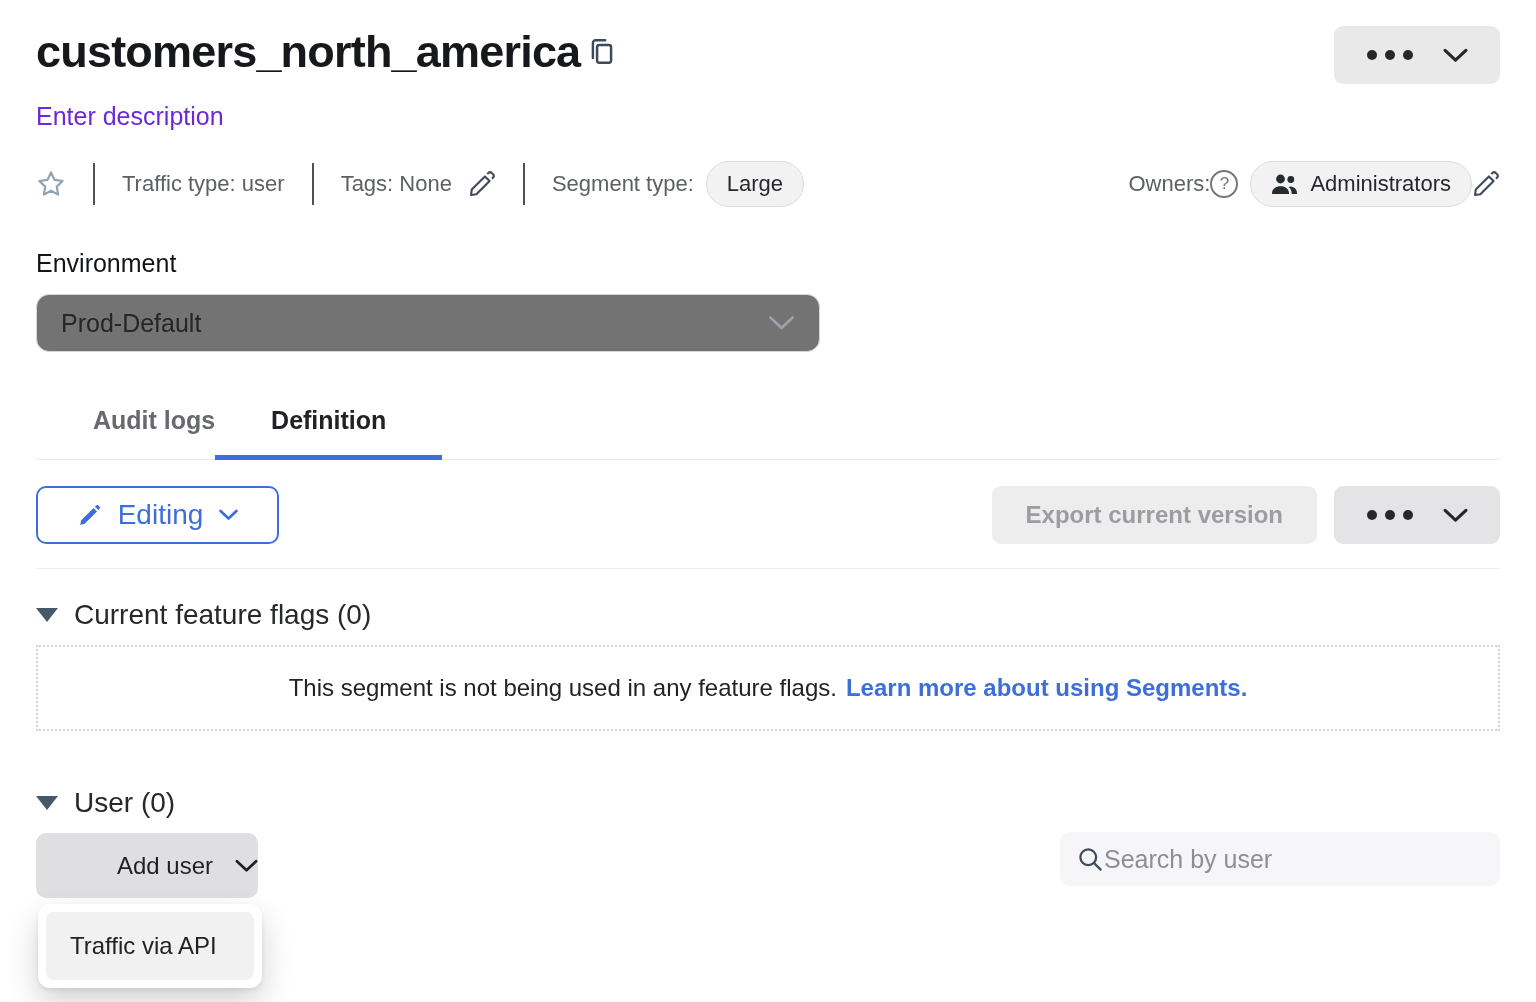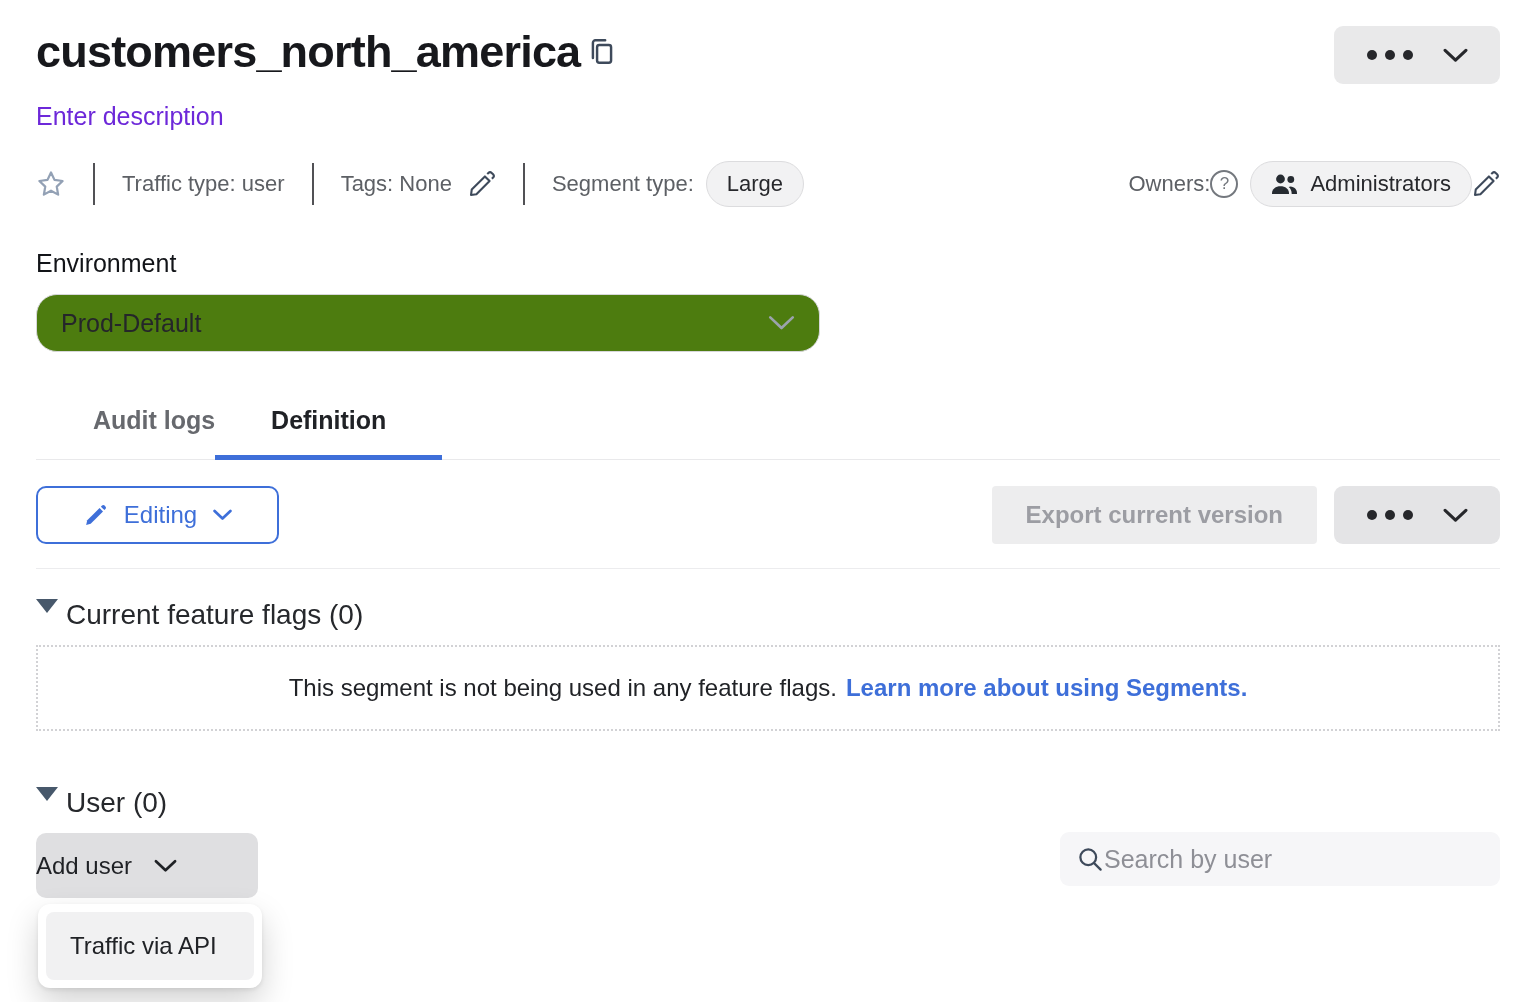--- a/index.html
+++ b/index.html
@@ -32,57 +32,57 @@
   .ml12 { margin-left: 12px; } .ml16 { margin-left: 16px; }
   .meta-right { display: flex; align-items: center; }
   .q-circle { width: 28px; height: 28px; border: 2px solid #74787e; border-radius: 50%;
     display: inline-flex; align-items: center; justify-content: center;
     font-size: 17px; color: #74787e; font-weight: 400; }
 
   
   .env { margin-top: 42px; }
   .env-label { font-size: 25px; font-weight: 400; color: #121418; }
   .env-select { margin-top: 16px; width: 784px; height: 58px; border: 1px solid #d7d7da;
-    border-radius: 21px; background: #4d7c0f; display: flex; align-items: center;
+    border-radius: 13px; background: #737373; display: flex; align-items: center;
     justify-content: space-between; padding: 11px 24px; font-size: 25px; color: #25262a; cursor: pointer; }
 
   
   .tabs { margin-top: 42px; display: flex; border-bottom: 1px solid #e9e9eb; }
   .tab { font-size: 25px; font-weight: 700; padding: 12px 0 24px 0; position: relative; cursor: pointer; }
   .tab-active { color: #202226; width: 227px; text-align: center; }
   .tab-active::after { content: ""; position: absolute; left: 0; right: 0; bottom: -1px;
     height: 5px; background: #3e6fd9; }
   .tab-inactive { color: #67696e; margin-left: 57px; }
 
   
   .toolbar { margin-top: 26px; display: flex; align-items: center; justify-content: space-between; }
   .editing-btn { height: 58px; width: 243px; border: 2px solid #3e6fd9; border-radius: 10px;
-    background: #fff; color: #3e6fd9; font-size: 24px; font-weight: 500;
+    background: #fff; color: #3e6fd9; font-size: 28px; font-weight: 500;
     display: flex; align-items: center; justify-content: center; gap: 16px; cursor: pointer; }
   .toolbar-right { display: flex; align-items: center; gap: 17px; }
-  .export-btn { height: 58px; padding: 0 34px; background: #ededee; border: none; border-radius: 4px;
+  .export-btn { height: 58px; padding: 0 34px; background: #ededee; border: none; border-radius: 9px;
     font-size: 24px; font-weight: 700; color: #9c9da3; cursor: default; font-family: inherit; }
   .btn-split.darker { background: #e4e4e6; }
 
   .hr { margin-top: 24px; height: 1px; background: #ececee; }
 
   
   .section { margin-top: 30px; }
-  .section-h { display: flex; align-items: flex-start; gap: 8px; font-size: 28px; color: #26282c; cursor: pointer; }
+  .section-h { display: flex; align-items: center; gap: 16px; font-size: 28px; color: #26282c; cursor: pointer; }
   .tri { width: 0; height: 0; border-left: 11px solid transparent; border-right: 11px solid transparent;
     border-top: 14px solid #47586b; flex: 0 0 auto; }
   .dotted-box { margin-top: 14px; border: 2px dotted #d2d2d5; height: 86px;
     display: flex; align-items: center; justify-content: center; font-size: 24px; color: #212327; }
   .empty-link { color: #3e6fd9; font-weight: 700; margin-left: 9px; cursor: pointer; }
 
   .user-section { margin-top: 56px; position: relative; }
   .add-user-wrap { position: relative; display: inline-block; margin-top: 14px; }
   .add-user-btn { width: 222px; height: 65px; background: #dfdfe1; border: none; border-radius: 10px;
     font-size: 24px; color: #1f2125; font-family: inherit;
-    display: flex; align-items: center; justify-content: flex-start; gap: 22px; cursor: pointer; }
+    display: flex; align-items: center; justify-content: flex-end; gap: 22px; cursor: pointer; }
   .menu { position: absolute; left: 2px; top: 71px; width: 224px; background: #ffffff;
     border-radius: 12px; padding: 8px; z-index: 10;
     box-shadow: 0 2px 4px rgba(0,0,0,0.08), 0 14px 32px rgba(0,0,0,0.18); }
   .menu-item { background: #f1f1f2; border-radius: 8px; height: 68px; display: flex;
     align-items: center; padding-left: 24px; font-size: 24px; color: #202226; cursor: pointer; }
 
   .search-box { position: absolute; right: 0; top: 45px; width: 440px; height: 54px;
     background: #f6f6f8; border-radius: 9px; display: flex; align-items: center;
     padding: 0 17px; }
   .search-input { border: none; background: transparent; outline: none; font-size: 25px;

